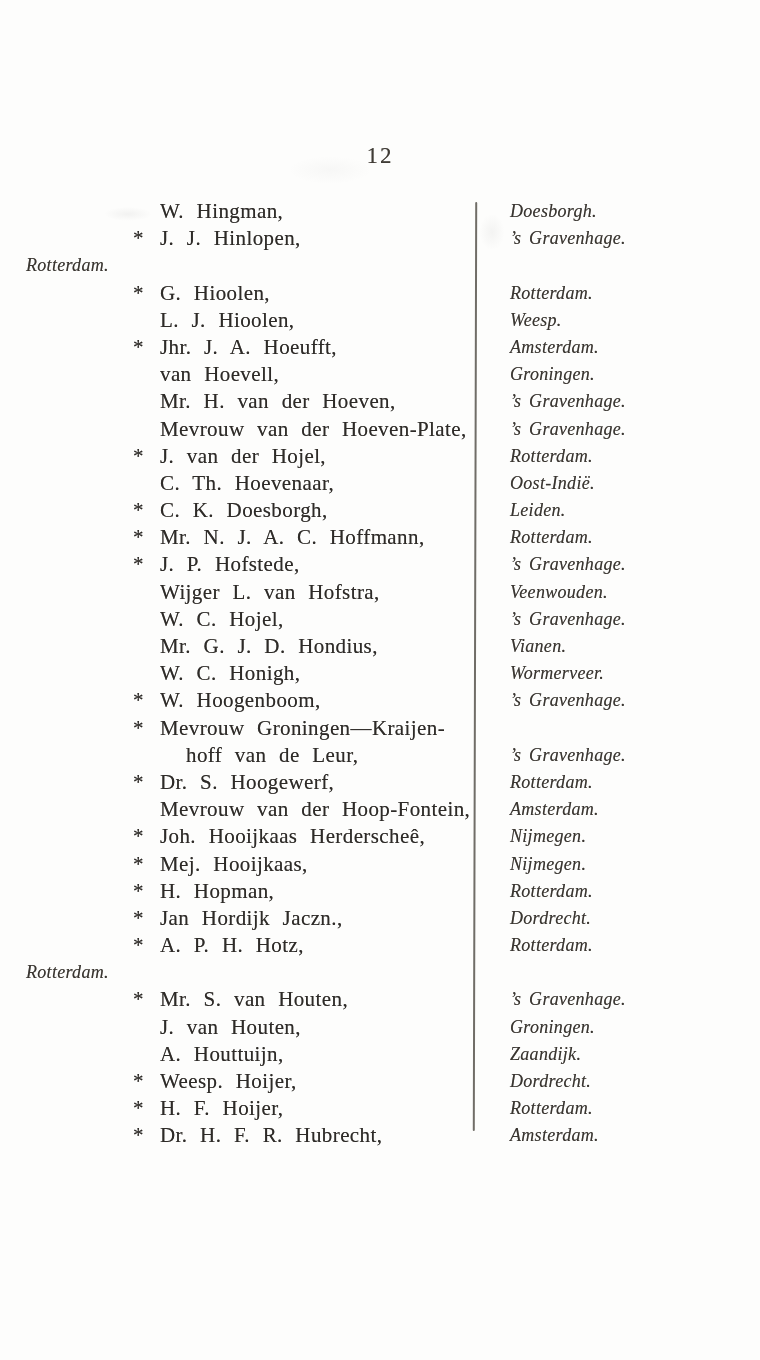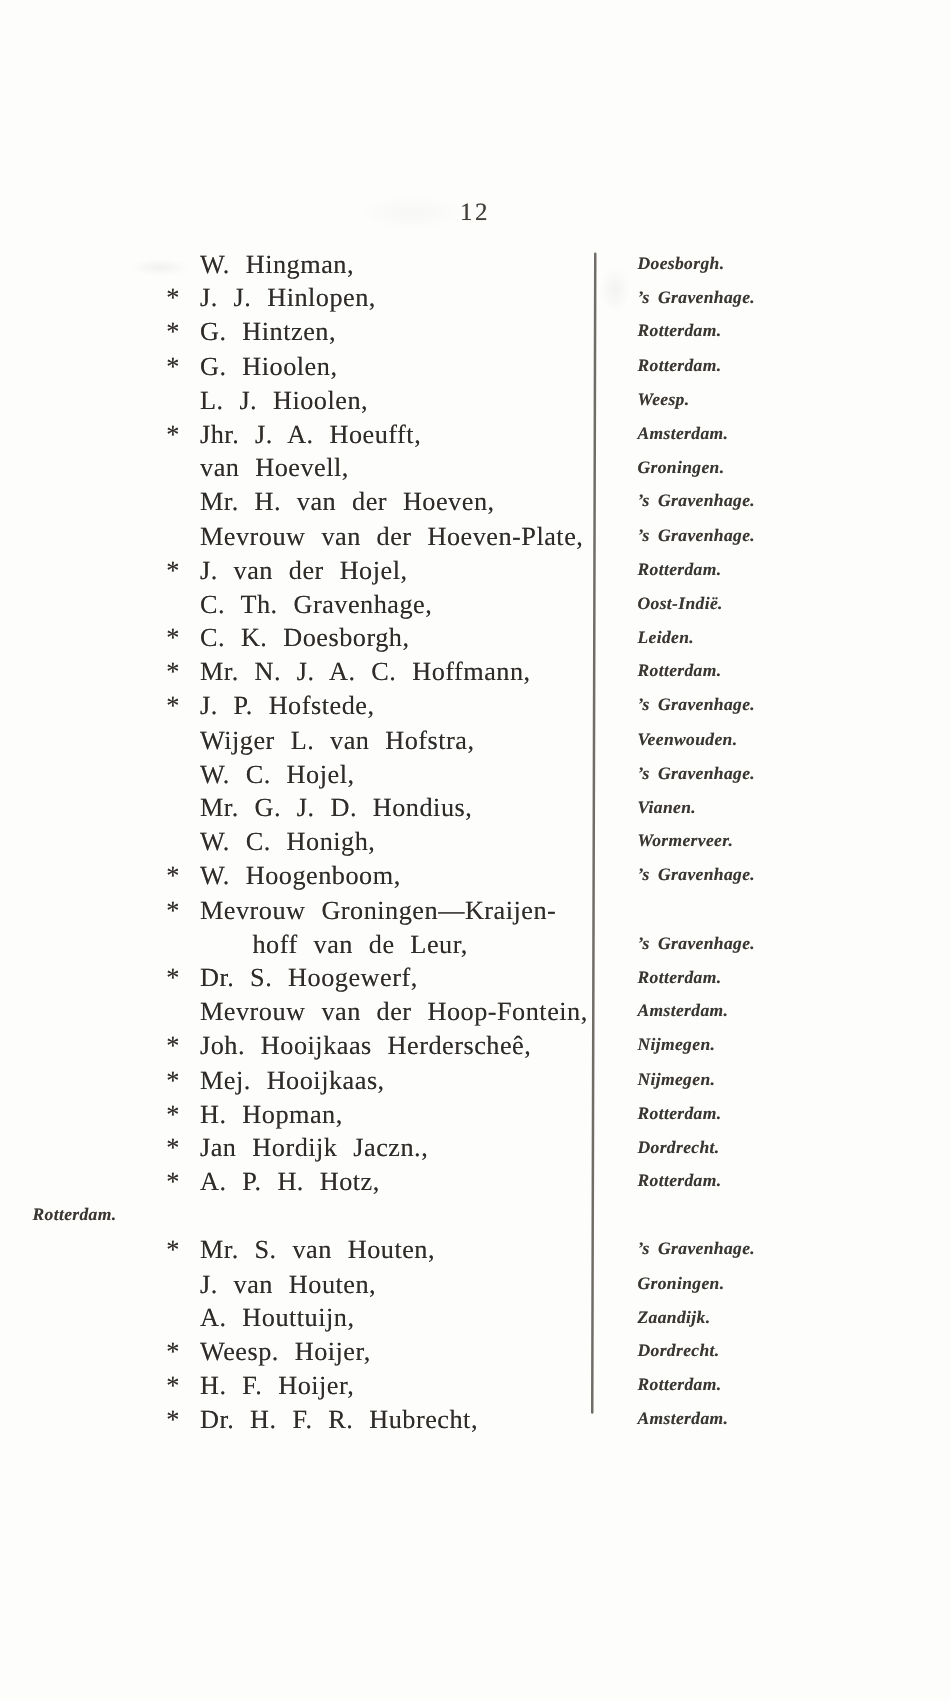--- a/index.html
+++ b/index.html
@@ -20,25 +20,24 @@
     font-family: "Liberation Serif", serif;
     color: var(--ink, #2e2b28);
     overflow: hidden;
   }
   .page-number {
     position: absolute;
     top: 143px;
     left: 0;
     width: 760px;
     text-align: center;
-    font-size: 20px;
+    font-size: 23px;
     letter-spacing: 2px;
     color: var(--pageno, #403c36);
     text-shadow: 0 0 0.6px rgba(64,60,54,0.5);
-    margin-top: 16px;
   }
   .member-list {
     position: absolute;
     top: 198px;
     left: 0;
     width: 760px;
   }
   .row {
     display: flex;
     height: 27.2px;
@@ -54,32 +53,31 @@
     letter-spacing: 0.4px;
     text-shadow: 0 0 0.5px rgba(46,43,40,0.55);
     overflow: visible;
   }
   .star {
     display: inline-block;
     width: 27px;
     font-size: 21px;
   }
   .row.cont .name {
-    margin-left: 42px;
+    margin-left: 26px;
   }
   .right-cell {
     box-sizing: border-box;
     padding-left: 26px;
-    font-size: 14px;
+    font-size: 18px;
     font-style: italic;
     word-spacing: 3px;
     letter-spacing: 0.3px;
     color: var(--ink-italic, #3a3631);
     text-shadow: 0 0 0.5px rgba(58,54,49,0.5);
-    font-weight: bold;
   }
   .divider {
     position: absolute;
     left: 474px;
     top: 202px;
     width: 2px;
     height: 929px;
     background: var(--divider, #57534c);
     opacity: 0.85;
     border-radius: 1px;
@@ -99,21 +97,20 @@
     <div class="left-cell"><span class="star"></span><span class="name">W. Hingman,</span></div>
     <div class="right-cell"><span class="place">Doesborgh.</span></div>
   </div>
 
   <div class="row">
     <div class="left-cell"><span class="star">*</span><span class="name">J. J. Hinlopen,</span></div>
     <div class="right-cell"><span class="place">’s Gravenhage.</span></div>
   </div>
 
   <div class="row">
-    <div class="left-cell"><span class="star">*</span><span class="name">G. Hintzen,</span></div>
     <div class="right-cell"><span class="place">Rotterdam.</span></div>
   </div>
 
   <div class="row">
     <div class="left-cell"><span class="star">*</span><span class="name">G. Hioolen,</span></div>
     <div class="right-cell"><span class="place">Rotterdam.</span></div>
   </div>
 
   <div class="row">
     <div class="left-cell"><span class="star"></span><span class="name">L. J. Hioolen,</span></div>
@@ -139,21 +136,21 @@
     <div class="left-cell"><span class="star"></span><span class="name">Mevrouw van der Hoeven-Plate,</span></div>
     <div class="right-cell"><span class="place">’s Gravenhage.</span></div>
   </div>
 
   <div class="row">
     <div class="left-cell"><span class="star">*</span><span class="name">J. van der Hojel,</span></div>
     <div class="right-cell"><span class="place">Rotterdam.</span></div>
   </div>
 
   <div class="row">
-    <div class="left-cell"><span class="star"></span><span class="name">C. Th. Gravenhage,</span></div>
+    <div class="left-cell"><span class="star"></span><span class="name">C. Th. Hoevenaar,</span></div>
     <div class="right-cell"><span class="place">Oost-Indië.</span></div>
   </div>
 
   <div class="row">
     <div class="left-cell"><span class="star">*</span><span class="name">C. K. Doesborgh,</span></div>
     <div class="right-cell"><span class="place">Leiden.</span></div>
   </div>
 
   <div class="row">
     <div class="left-cell"><span class="star">*</span><span class="name">Mr. N. J. A. C. Hoffmann,</span></div>

